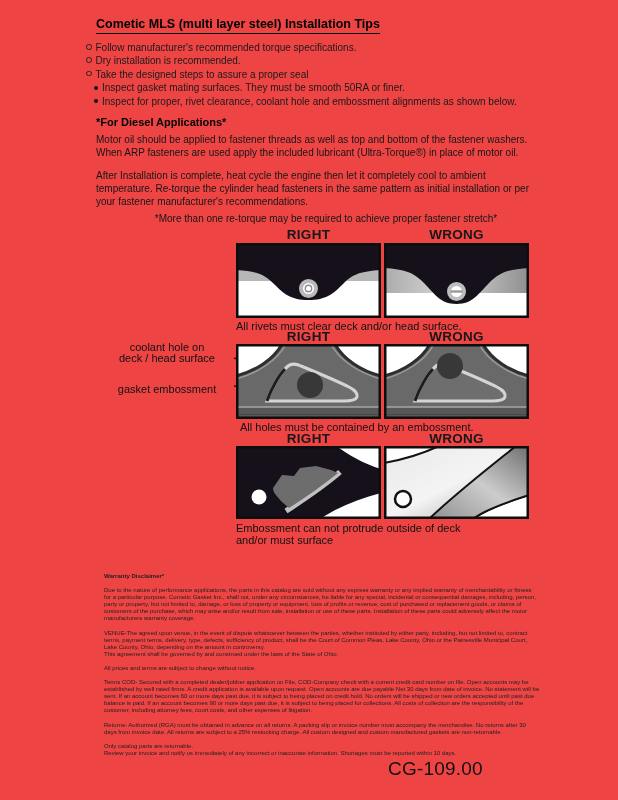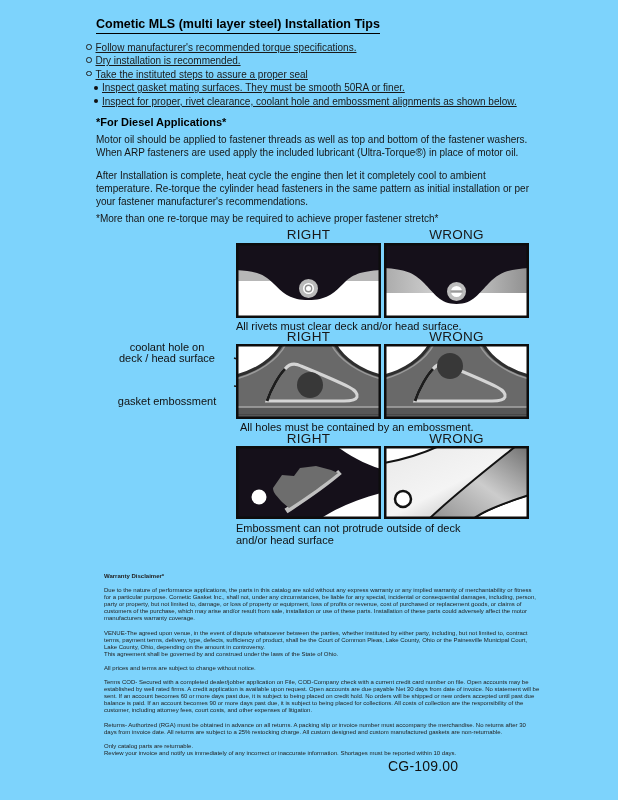--- a/index.html
+++ b/index.html
@@ -1,64 +1,64 @@
 <!DOCTYPE html>
 <html><head>
 <meta charset="utf-8">
 <style>
   html,body{margin:0;padding:0;background:#ffffff;}
   .page{
-    position:relative;width:618px;height:800px;background:#7dd3fc;
+    position:relative;width:618px;height:800px;background:#ef4444;
     font-family:"Liberation Sans",sans-serif;color:#1a1a1a;overflow:hidden;
   }
   .abs{position:absolute;}
   .title{
     font-size:12.5px;font-weight:bold;color:#000;
     border-bottom:1.6px solid #000;padding-bottom:1.5px;display:inline-block;
   }
   .body-text{font-size:10px;line-height:13px;color:#161616;}
-  .bullet-line{font-size:10px;line-height:13.4px;white-space:nowrap;text-decoration:underline;}
+  .bullet-line{font-size:10px;line-height:13.4px;white-space:nowrap;}
   .ring{display:inline-block;width:3.5px;height:3.5px;border:1px solid #222;
         border-radius:50%;margin-right:4px;vertical-align:1.5px;}
   .dot{display:inline-block;width:4px;height:4px;background:#111;
        border-radius:50%;margin-right:4px;vertical-align:1.5px;}
   .sub{margin-left:8px;}
   .diesel-h{font-size:11px;font-weight:bold;color:#000;}
-  .hdr{width:145px;text-align:center;font-size:13.5px;font-weight:400;
+  .hdr{width:145px;text-align:center;font-size:13.5px;font-weight:700;
        letter-spacing:.3px;color:#181818;}
   .caption{font-size:11px;line-height:12px;color:#111;}
   .fig-label{font-size:11px;line-height:11px;text-align:center;color:#111;}
   .panel{display:block;}
   .legal{font-size:6px;line-height:7.1px;color:#222;width:436px;}
   .legal p{margin:0 0 7px 0;}
   .legal .lh{font-weight:bold;margin-bottom:7px;}
   .legal .tight{margin-bottom:0;}
-  .code{font-size:14px;color:#111;letter-spacing:.2px;}
+  .code{font-size:19px;color:#111;letter-spacing:.2px;}
 </style>
 </head>
 <body>
 
 <div class="page">
 
   <div class="abs" style="left:96px;top:14px;">
     <span class="title">Cometic MLS (multi layer steel) Installation Tips</span>
   </div>
 
   <div class="abs" style="left:86px;top:41px;">
     <div class="bullet-line"><span class="ring"></span><span>Follow manufacturer's recommended torque specifications.</span></div>
     <div class="bullet-line"><span class="ring"></span><span>Dry installation is recommended.</span></div>
-    <div class="bullet-line"><span class="ring"></span><span>Take the instituted steps to assure a proper seal</span></div>
+    <div class="bullet-line"><span class="ring"></span><span>Take the designed steps to assure a proper seal</span></div>
     <div class="bullet-line sub"><span class="dot"></span><span>Inspect gasket mating surfaces.  They must be smooth 50RA or finer.</span></div>
     <div class="bullet-line sub"><span class="dot"></span><span>Inspect for proper, rivet clearance, coolant hole and embossment alignments as shown below.</span></div>
   </div>
 
   <div class="abs diesel-h" style="left:96px;top:116px;">*For Diesel Applications*</div>
   <div class="abs body-text" style="left:96px;top:133px;width:440px;">Motor oil should be applied to fastener threads as well as top and bottom of the fastener washers. When ARP fasteners are used apply the included lubricant (Ultra-Torque®) in place of motor oil.</div>
   <div class="abs body-text" style="left:96px;top:169px;width:440px;">After Installation is complete, heat cycle the engine then let it completely cool to ambient temperature. Re-torque the cylinder head fasteners in the same pattern as initial installation or per your fastener manufacturer's recommendations.</div>
-  <div class="abs body-text" style="left:96px;top:212px;width:440px;">*More than one re-torque may be required to achieve proper fastener stretch*</div>
+  <div class="abs body-text" style="left:106px;top:212px;width:440px;text-align:center;">*More than one re-torque may be required to achieve proper fastener stretch*</div>
 
   <div class="abs hdr" style="left:236px;top:227px;">RIGHT</div>
   <div class="abs hdr" style="left:384px;top:227px;">WRONG</div>
 
   <svg class="abs panel" style="left:236px;top:243px;" width="145" height="75" viewBox="0 0 145 75">
     <rect width="145" height="38" fill="#b7b7b7"></rect>
     <rect y="38" width="145" height="37" fill="#ffffff"></rect>
     <path d="M0,0 H145 V27 C124,28.5 117,31 107,41 C97,51 90,57 72.5,57 C55,57 48,51 38,41 C28,31 21,28.5 0,27 Z" fill="#15101a"></path>
     <circle cx="72.5" cy="45.5" r="7.5" fill="#ffffff" stroke="#b9b9b9" stroke-width="4"></circle>
     <circle cx="72.5" cy="45.5" r="3.2" fill="none" stroke="#8e8e8e" stroke-width="1.4"></circle>
@@ -83,21 +83,21 @@
 
   <div class="abs caption" style="left:236px;top:320px;">All rivets must clear deck and/or head surface.</div>
 
   <div class="abs hdr" style="left:236px;top:329px;">RIGHT</div>
   <div class="abs hdr" style="left:384px;top:329px;">WRONG</div>
 
   <div class="abs fig-label" style="left:102px;top:342px;width:130px;">
     <div>coolant hole on</div>
     <div>deck / head surface</div>
   </div>
-  <div class="abs fig-label" style="left:102px;top:396px;width:130px;">gasket embossment</div>
+  <div class="abs fig-label" style="left:102px;top:384px;width:130px;">gasket embossment</div>
 
   <svg class="abs" style="left:230px;top:352px;pointer-events:none;" width="82" height="44" viewBox="0 0 82 44">
     <line x1="4" y1="6" x2="77" y2="30" stroke="#1a1a1a" stroke-width="1.4"></line>
     <line x1="4" y1="34" x2="46" y2="40" stroke="#1a1a1a" stroke-width="1.4"></line>
   </svg>
 
   <svg class="abs panel" style="left:236px;top:344px;" width="145" height="75" viewBox="0 0 145 75">
     <rect width="145" height="75" fill="#696969"></rect>
     <rect y="63" width="145" height="12" fill="#575757"></rect>
     <line x1="0" y1="63" x2="145" y2="63" stroke="#a6a6a6" stroke-width="1.4"></line>
@@ -160,21 +160,21 @@
     </defs>
     <rect width="145" height="73" fill="#ffffff"></rect>
     <path d="M0,17 C22,13 40,7 55,0 H145 V49 C121,57 101,64 89,73 H0 Z" fill="url(#g3a)" stroke="#121212" stroke-width="2"></path>
     <path d="M45,73 C70,49 102,24 132,0 H145 V49 C121,57 101,64 89,73 Z" fill="url(#g3b)" stroke="#121212" stroke-width="2"></path>
     <circle cx="19" cy="53" r="8" fill="#ffffff" stroke="#121212" stroke-width="2.5"></circle>
     <rect x="1.25" y="1.25" width="142.5" height="70.5" fill="none" stroke="#0d0d0d" stroke-width="2.5"></rect>
   </svg>
 
   <div class="abs caption" style="left:236px;top:522px;width:300px;">
     <div>Embossment can not protrude outside of deck</div>
-    <div>and/or head surface</div>
+    <div>and/or must surface</div>
   </div>
 
   <div class="abs legal" style="left:104px;top:573px;">
     <p class="lh">Warranty Disclaimer*</p>
     <p>Due to the nature of performance applications, the parts in this catalog are sold without any express warranty or any implied warranty of merchantability or fitness for a particular purpose.  Cometic Gasket Inc., shall not, under any circumstances, be liable for any special, incidental or consequential damages, including, person, party or property, but not limited to, damage, or loss of property or equipment, loss of profits or revenue, cost of purchased or replacement goods, or claims of customers of the purchase, which may arise and/or result from sale, installation or use of these parts.  Installation of these parts could adversely affect the motor manufacturers warranty coverage.</p>
     <p class="tight">VENUE-The agreed upon venue, in the event of dispute whatsoever between the parties, whether instituted by either party, including, but not limited to, contract terms, payment terms, delivery, type, defects, sufficiency of product, shall be the Court of Common Pleas, Lake County, Ohio or the Painesville Municipal Court, Lake County, Ohio, depending on the amount in controversy.</p>
     <p>This agreement shall be governed by and construed under the laws of the State of Ohio.</p>
     <p>All prices and terms are subject to change without notice.</p>
     <p>Terms COD- Secured with a completed dealer/jobber application on File, COD-Company check with a current credit card number on file.  Open accounts may be established by well rated firms.  A credit application is available upon request.  Open accounts are due payable Net 30 days from date of invoice.  No statement will be sent.  If an account becomes 60 or more days past due, it is subject to being placed on credit hold.  No orders will be shipped or new orders accepted until past due balance is paid.  If an account becomes 90 or more days past due, it is subject to being placed for collections.  All costs of collection are the responsibility of the customer, including attorney fees, court costs, and other expenses of litigation.</p>
     <p>Returns- Authorized (RGA) must be obtained in advance on all returns.  A packing slip or invoice number must accompany the merchandise.  No returns after 30 days from invoice date.  All returns are subject to a 25% restocking charge.  All custom designed and custom manufactured gaskets are non-returnable.</p>

